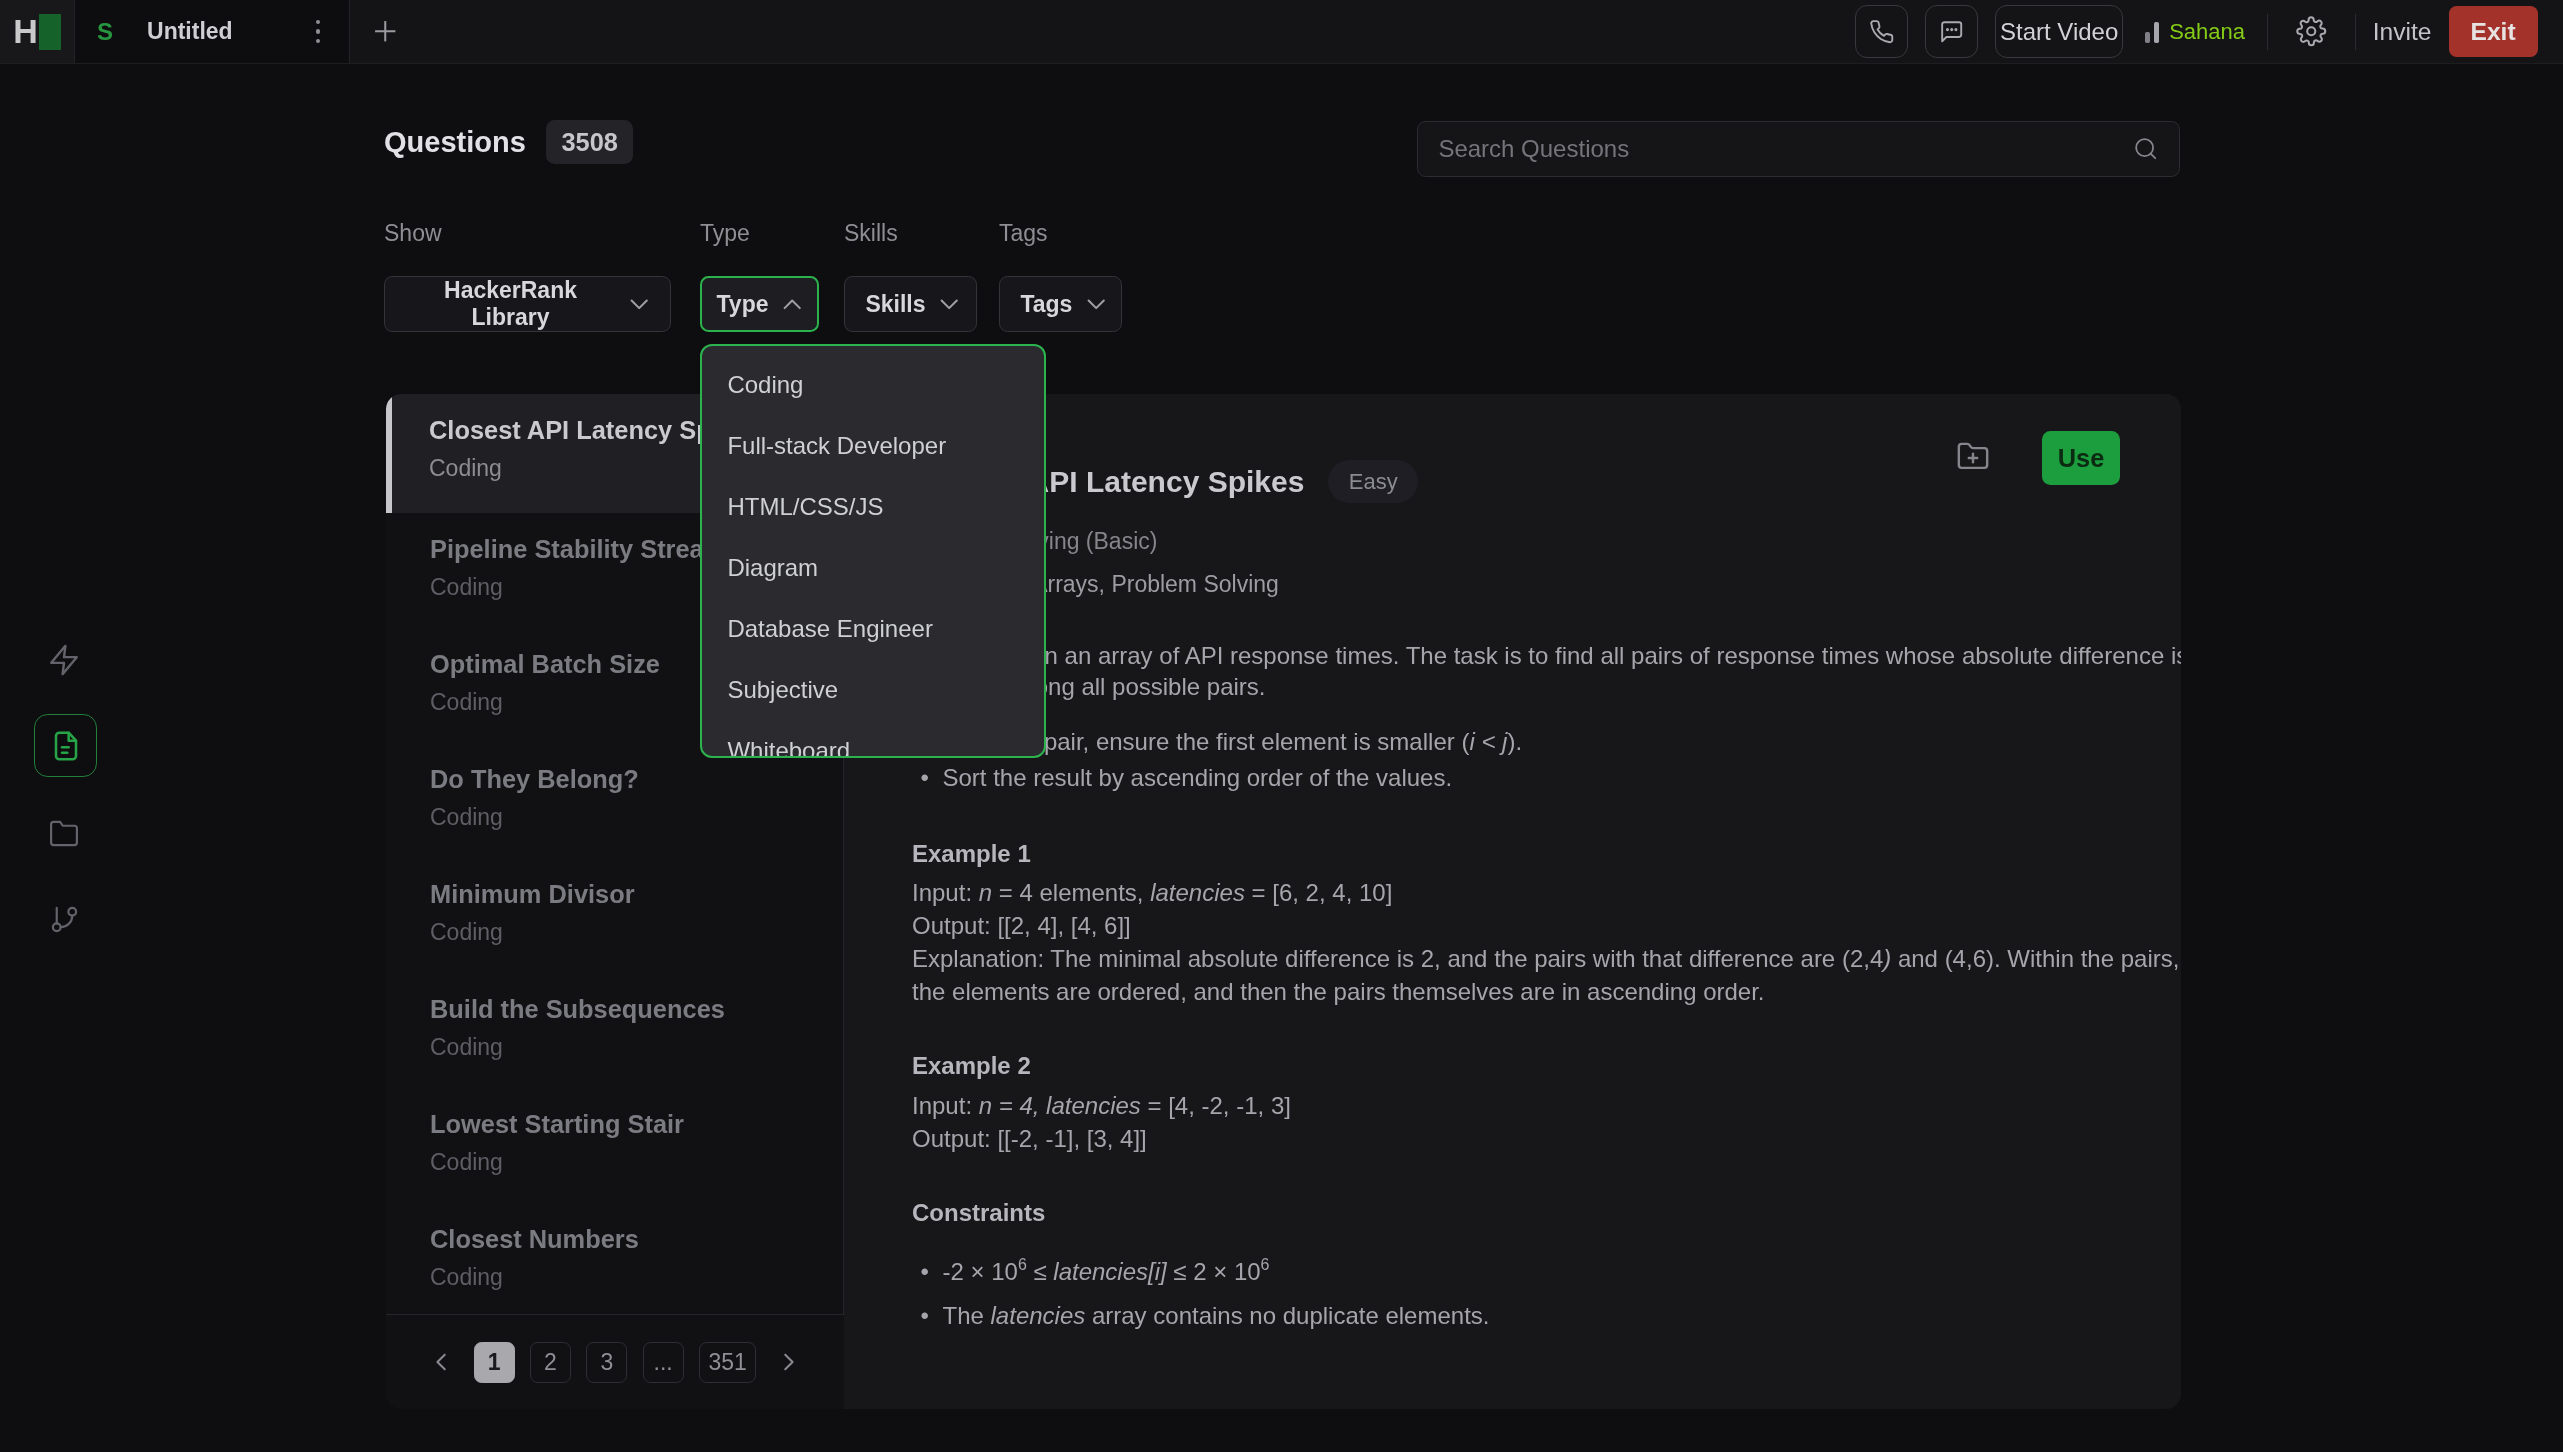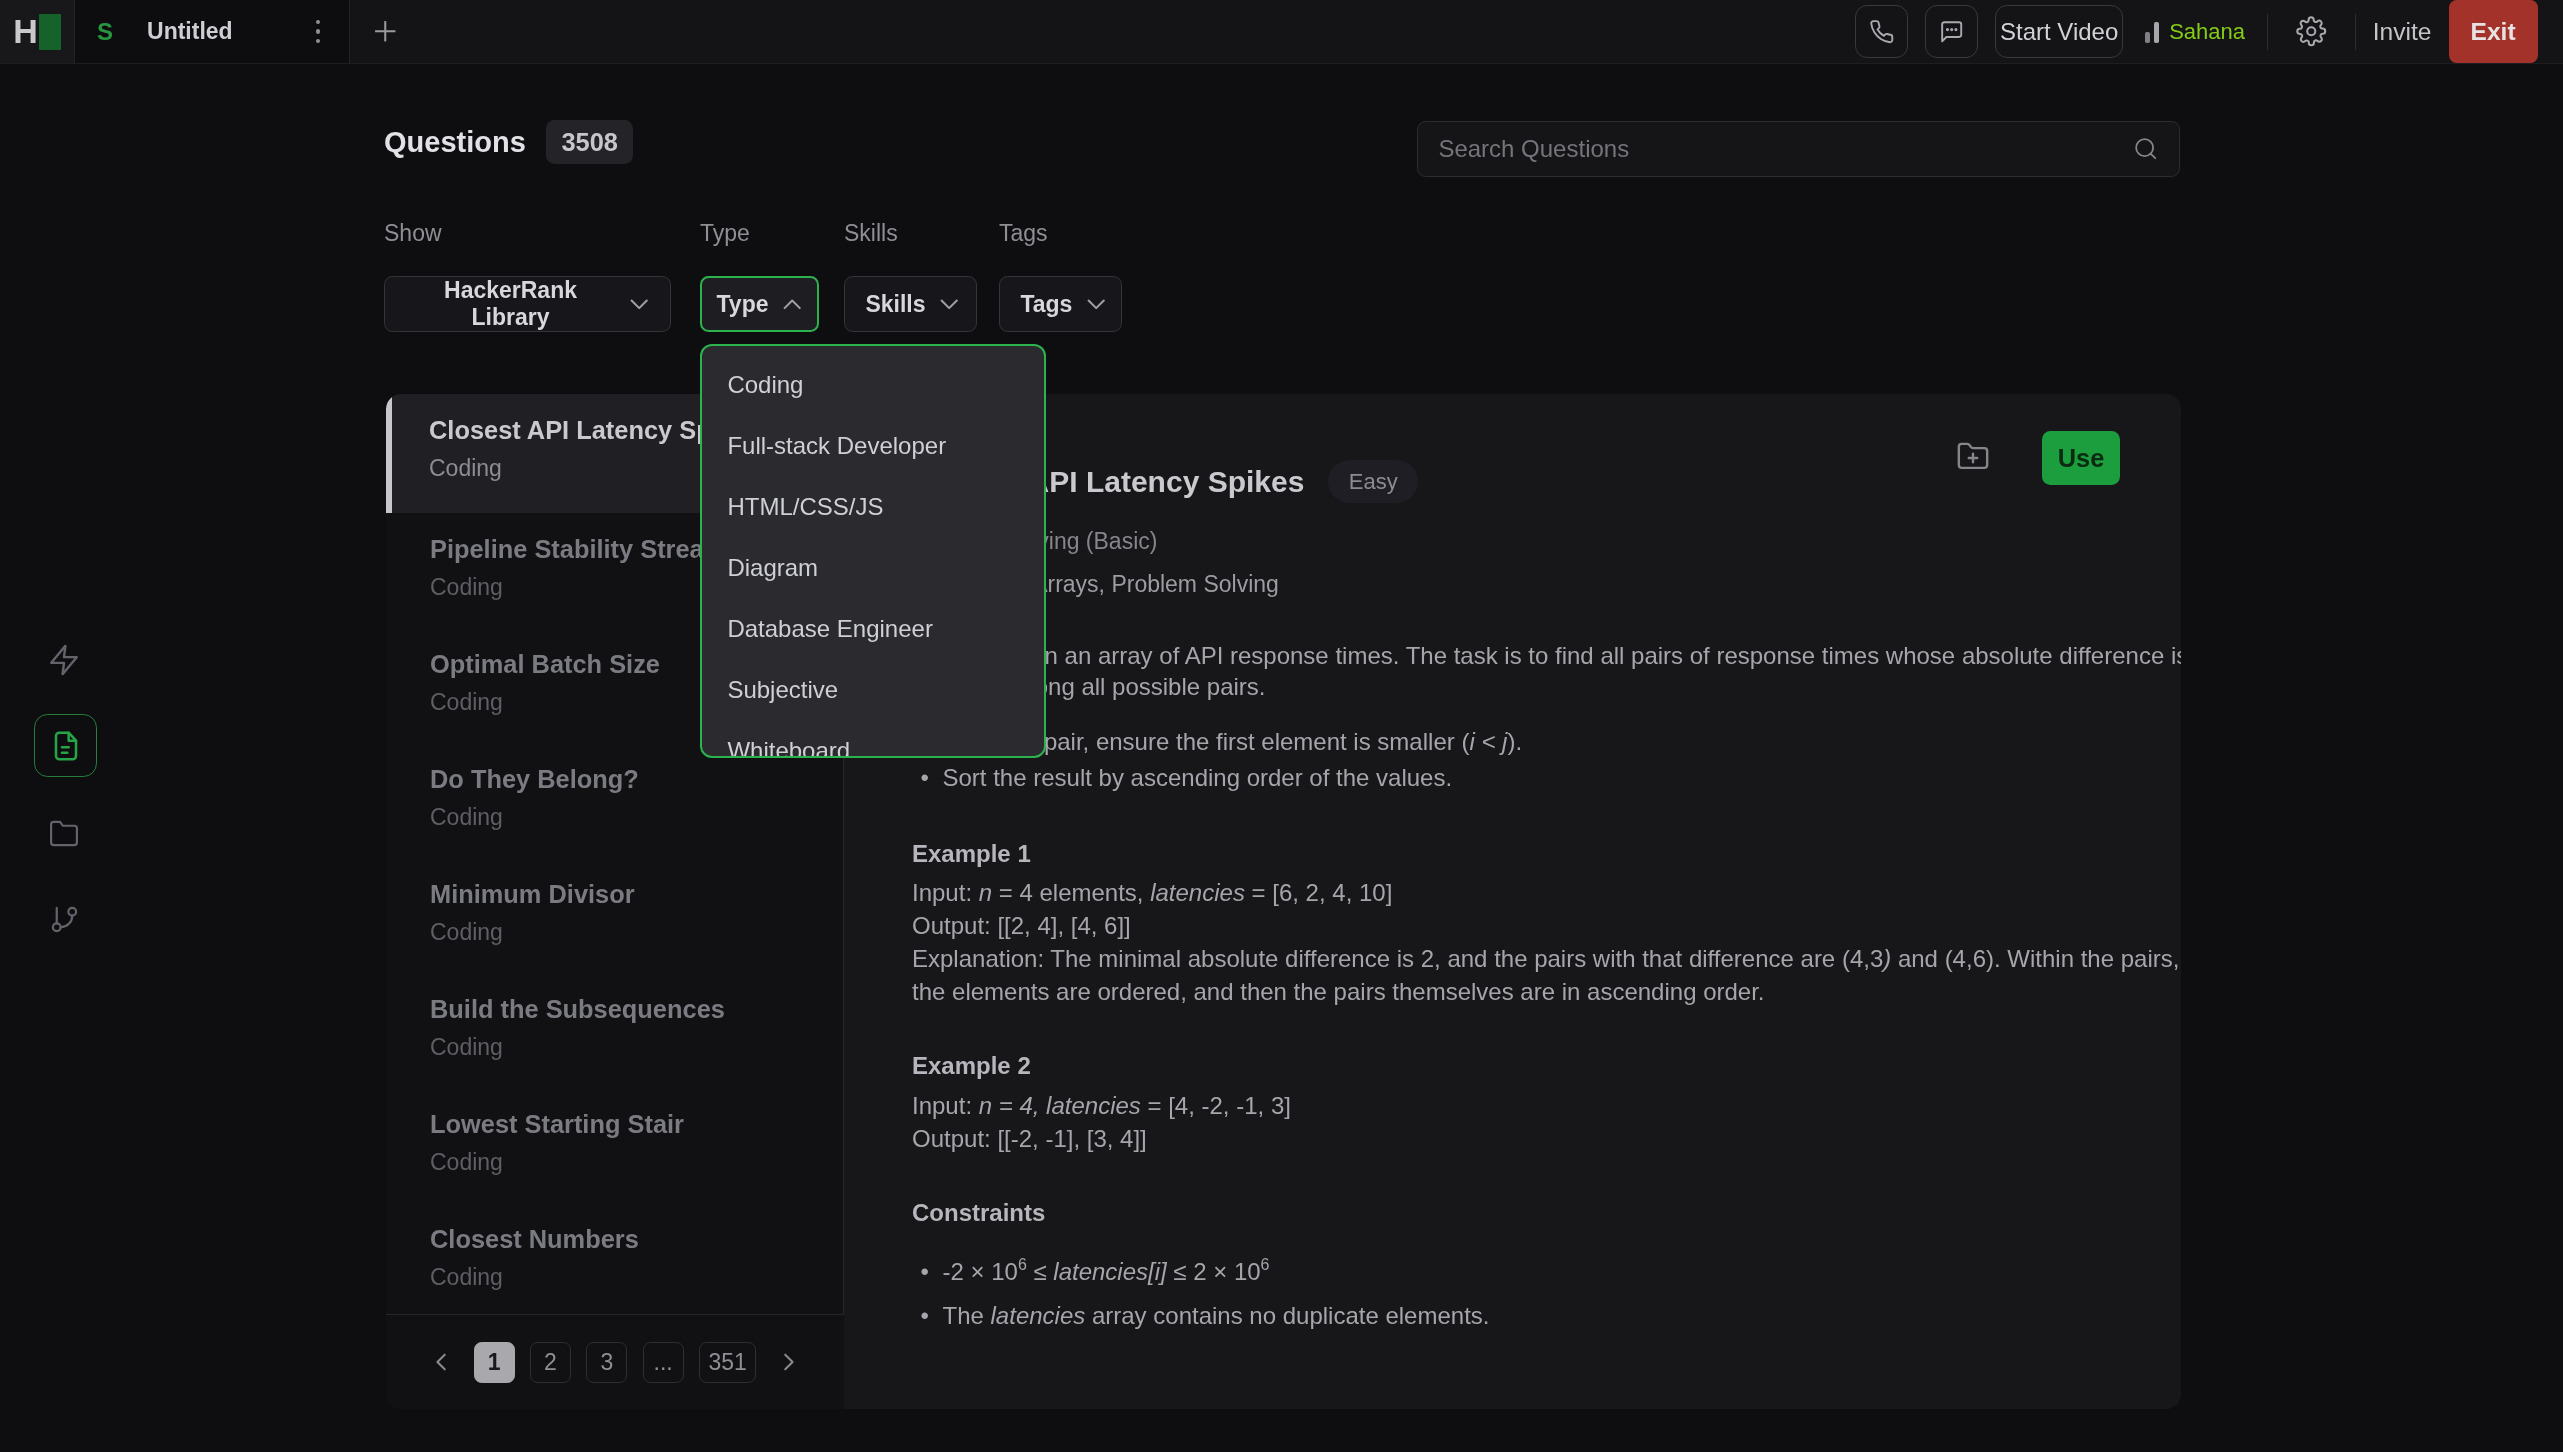--- a/index.html
+++ b/index.html
@@ -30,21 +30,21 @@
   .btn-outline { height:53px; border:1.7px solid #38383d; border-radius:12px; background:transparent;
     color:#d2d2d6; font-size:24px; padding:0 4px; display:flex; align-items:center; font-family:inherit; }
   .participant { display:flex; align-items:center; gap:10.2px; margin:0 5.1px; }
   .sig { display:flex; align-items:flex-end; gap:3.4px; height:22px; }
   .sig i { display:block; width:5.1px; border-radius:1.7px; }
   .sig i:nth-child(1){ height:10.2px; background:#808086; }
   .sig i:nth-child(2){ height:20.4px; background:#a6a6ac; }
   .participant-name { color:#84cc16; font-size:22px; }
   .vdiv { width:0.8px; height:36px; background:#2c2c30; }
   .invite { color:#c4c4c8; font-size:24.6px; background:none; border:none; font-family:inherit; }
-  .exit-btn { height:63px; padding:0 22px; background:#a3322a; border:none; border-radius:7.6px;
+  .exit-btn { height:51px; padding:0 22px; background:#a3322a; border:none; border-radius:7.6px;
     color:#e7e3e2; font-weight:700; font-size:24.6px; display:flex; align-items:center; font-family:inherit; }
 
   
   .rail-item { position:absolute; color:#63636b; }
   .rail-zap { left:47px; top:643px; }
   .rail-active { left:34px; top:714px; width:63px; height:63px; border:1.7px solid rgba(43,166,74,.75);
     border-radius:13.6px; display:flex; align-items:center; justify-content:center; color:#26a447; }
   .rail-folder { left:47px; top:818px; }
   .rail-git { left:49px; top:901px; }
 
@@ -352,21 +352,21 @@
 
     <ul class="d-bullets">
       <li><span>For each pair, ensure the first element is smaller (</span><span class="i">i &lt; j</span><span>).</span></li>
       <li><span>Sort the result by ascending order of the values.</span></li>
     </ul>
 
     <div class="d-h">Example 1</div>
     <div class="ex-block">
       <div class="ex-line"><span>Input: </span><span class="i">n</span><span> = 4 elements, </span><span class="i">latencies</span><span> = [6, 2, 4, 10]</span></div>
       <div class="ex-line"><span>Output: [[2, 4], [4, 6]]</span></div>
-      <div class="ex-line"><span>Explanation: The minimal absolute difference is 2, and the pairs with that difference are (4,3</span><span class="i">)</span><span> and (4,6). Within the pairs,</span></div>
+      <div class="ex-line"><span>Explanation: The minimal absolute difference is 2, and the pairs with that difference are (2,4</span><span class="i">)</span><span> and (4,6). Within the pairs,</span></div>
       <div class="ex-line"><span>the elements are ordered, and then the pairs themselves are in ascending order.</span></div>
     </div>
 
     <div class="d-h">Example 2</div>
     <div class="ex-block">
       <div class="ex-line"><span>Input: </span><span class="i">n = 4, latencies</span><span> = [4, -2, -1, 3]</span></div>
       <div class="ex-line"><span>Output: [[-2, -1], [3, 4]]</span></div>
     </div>
 
     <div class="d-h">Constraints</div>

